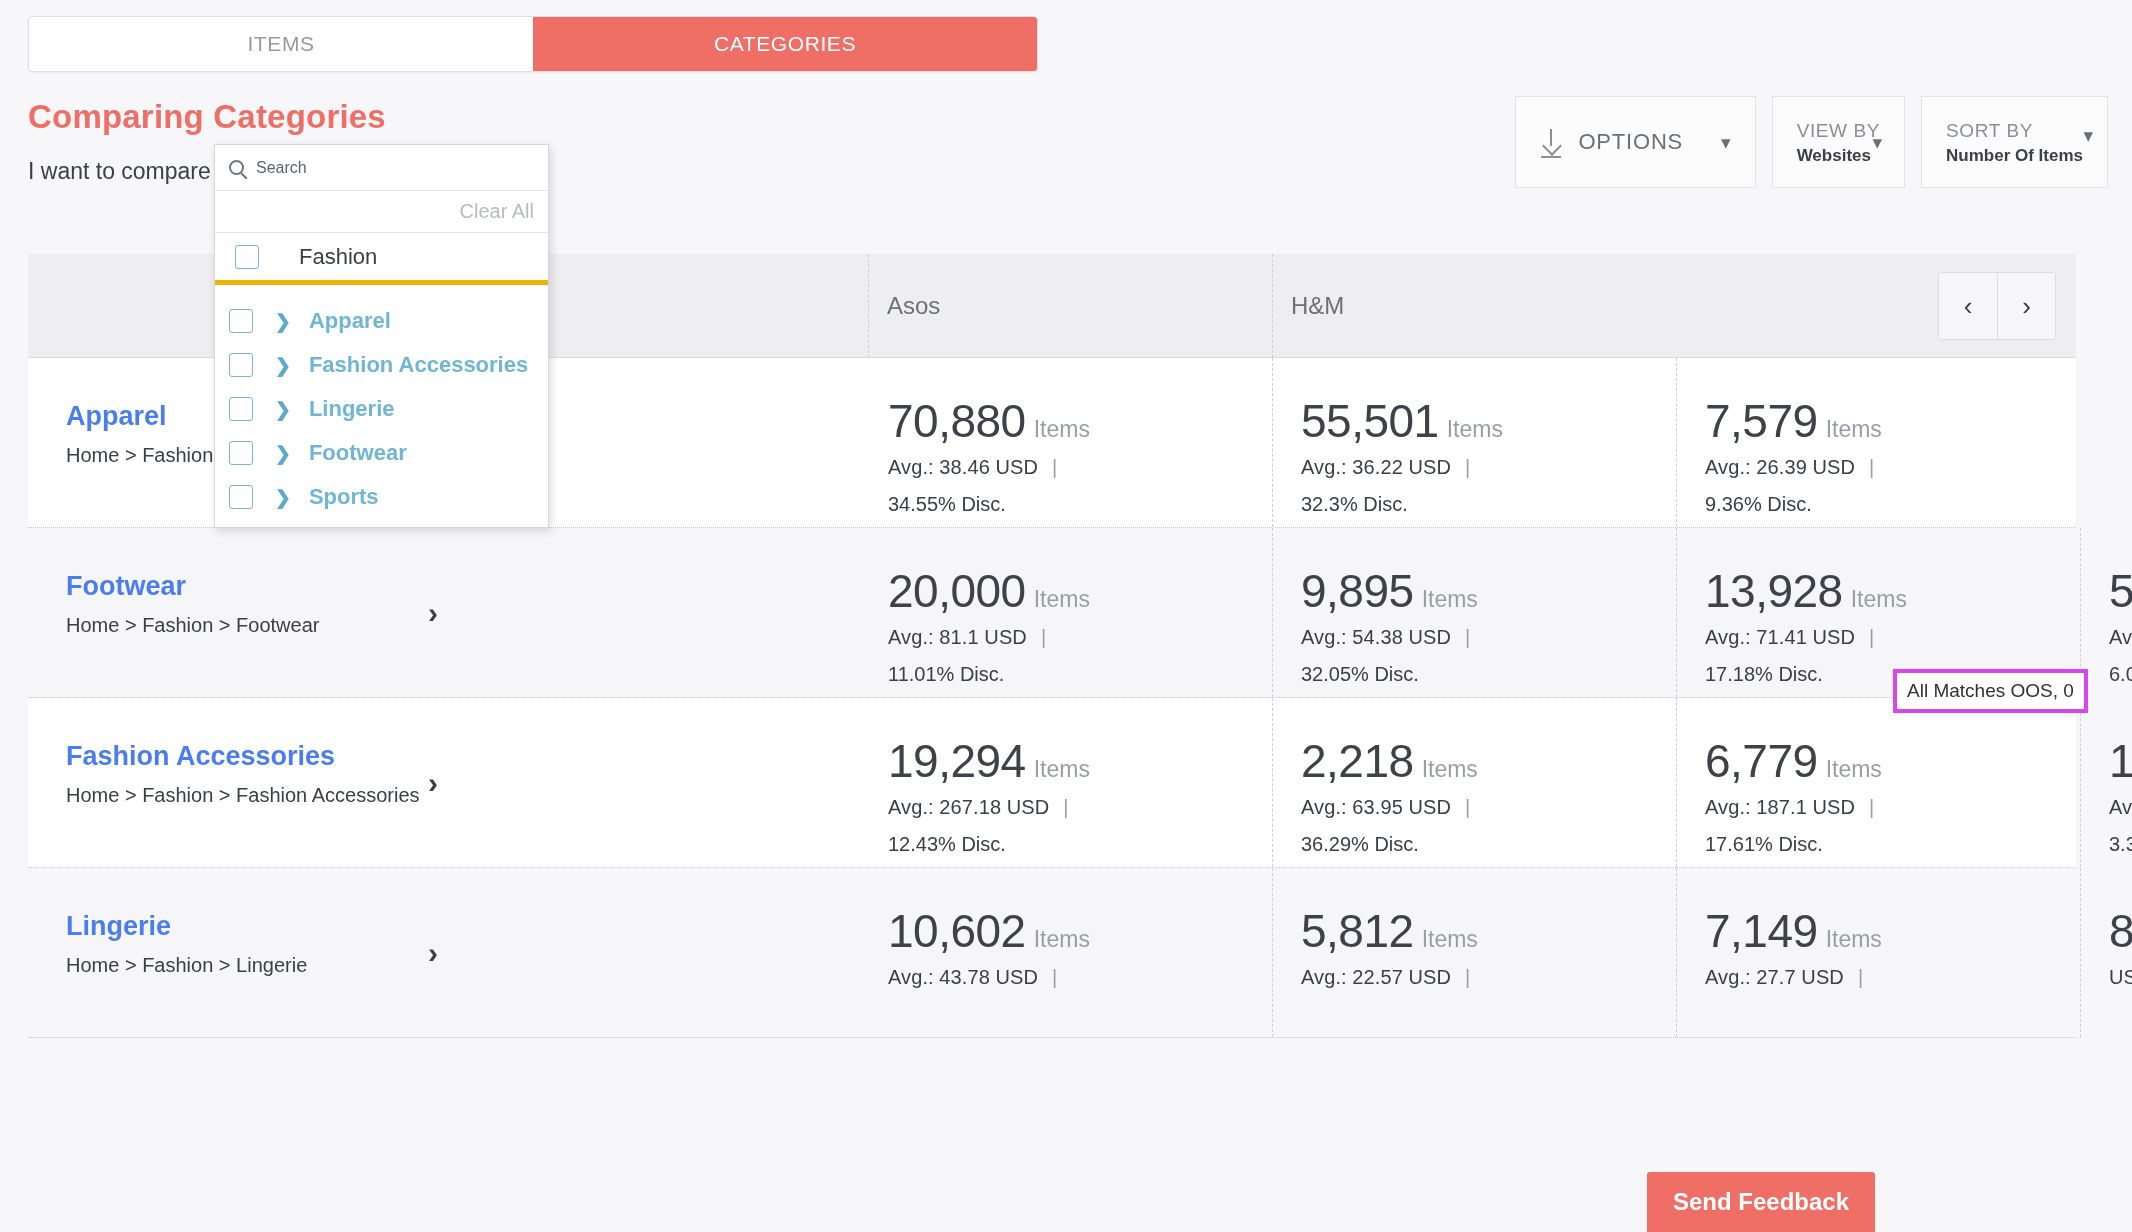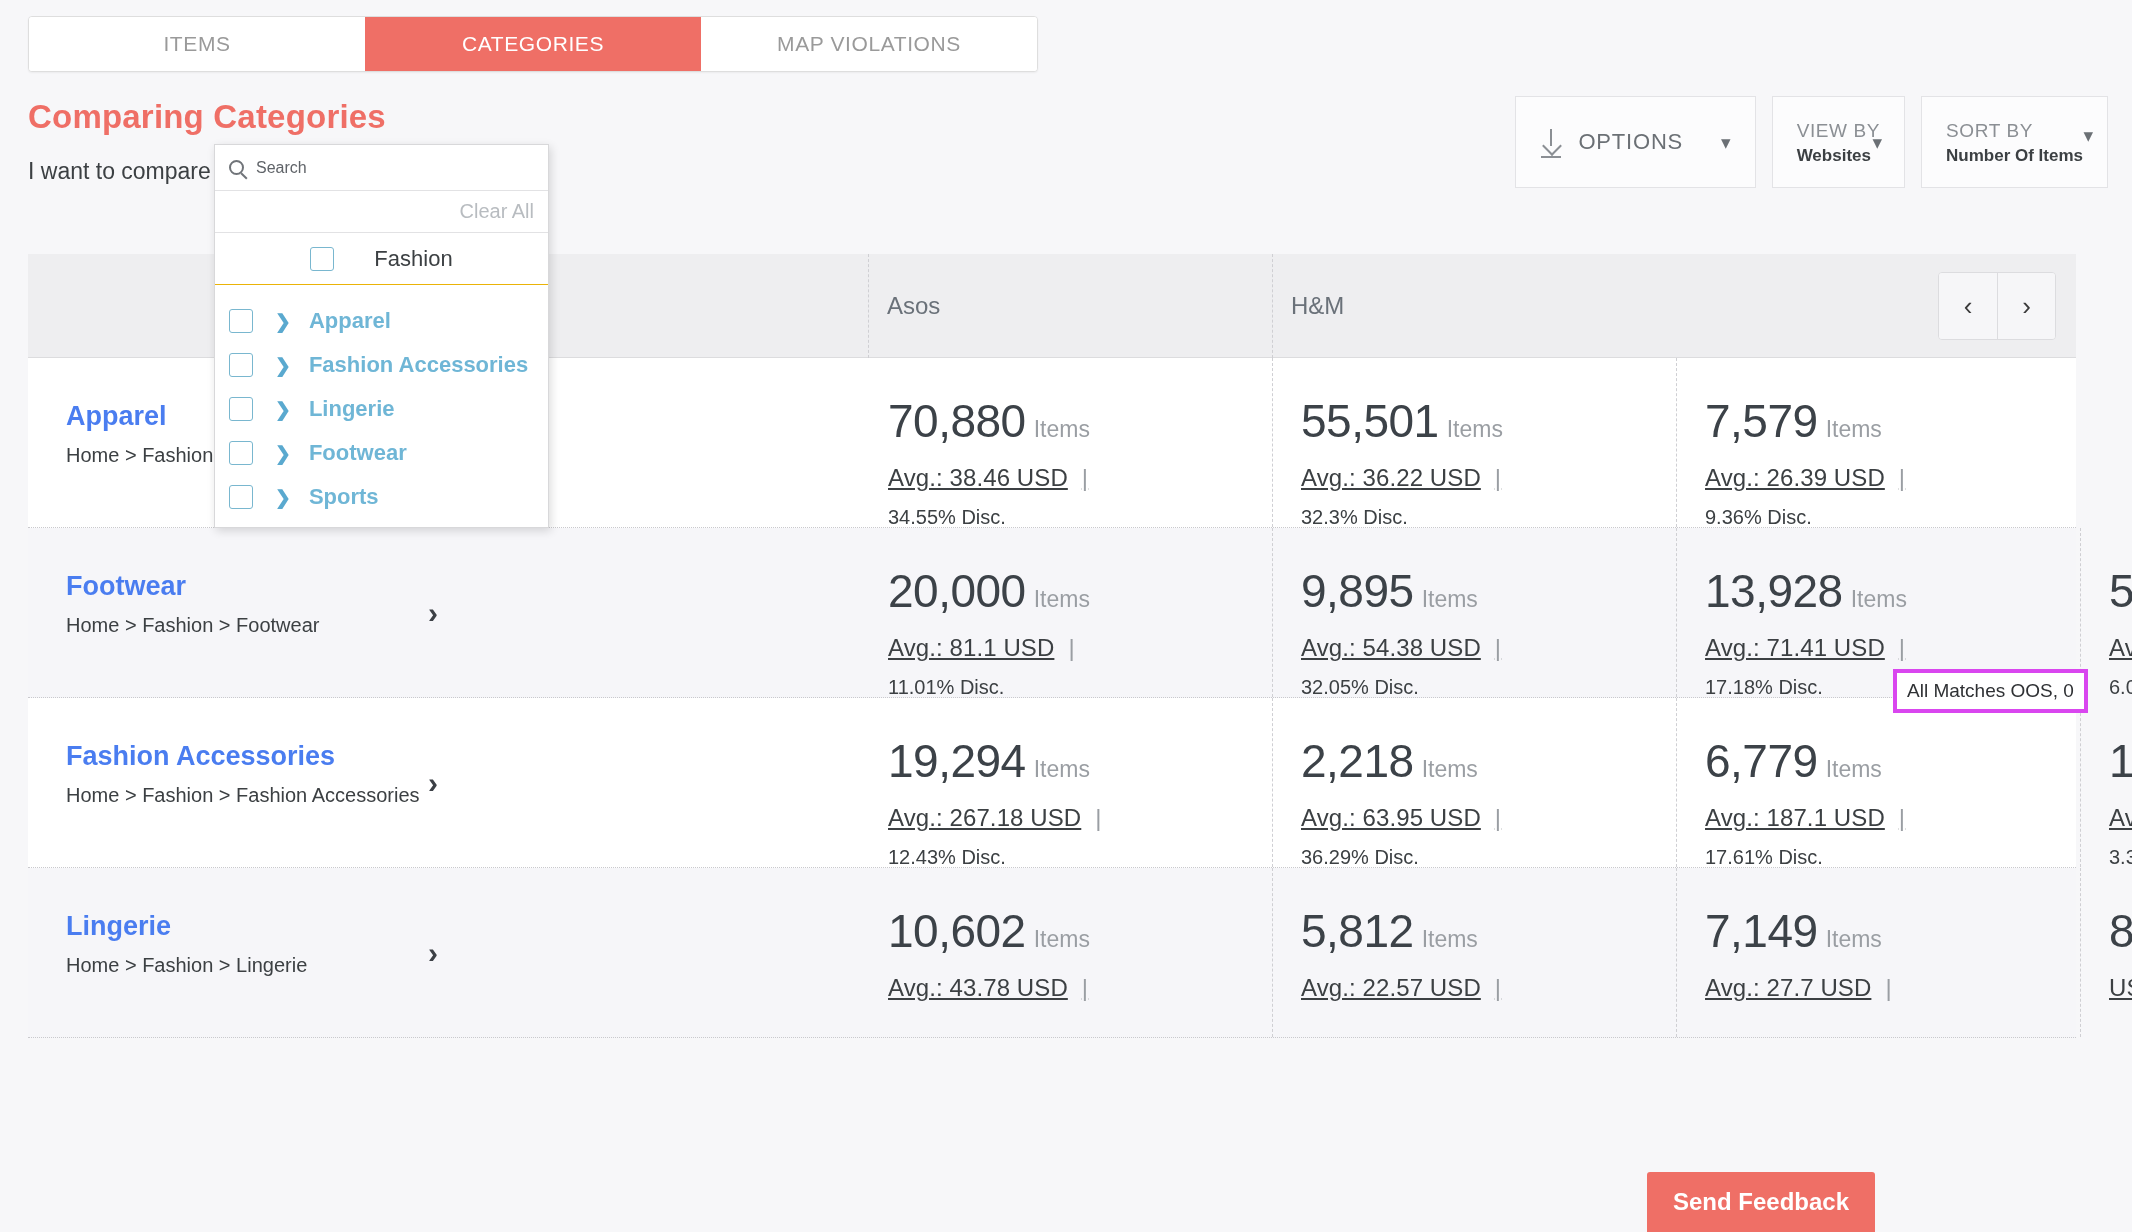--- a/index.html
+++ b/index.html
@@ -131,21 +131,21 @@
   .cell-site {
     width: 404px; flex: none;
     border-left: 1px dashed #cfcfd3;
     padding: 36px 0 0 28px;
     position: relative;
   }
   .cell-cat + .cell-site { border-left: none; }
   .metric-top { display: flex; align-items: baseline; }
   .metric-num { font-size: 46px; color: #3c4248; font-weight: 300; letter-spacing: -.5px; }
   .metric-unit { font-size: 23px; color: #9a9ea3; margin-left: 8px; }
-  .metric-sub { font-size: 24px; color: #3c4043; margin-top: 16px; letter-spacing: .1px; text-decoration: underline; }
+  .metric-sub { font-size: 20px; color: #3c4043; margin-top: 8px; letter-spacing: .1px; }
   .metric-sub2 { font-size: 20px; color: #3c4043; margin-top: 14px; }
   .sep { color: #9a9ea3; margin-left: 14px; }
 
   
   .cell-site.first { padding-left: 20px; }
 
   
   .dropdown {
     position: absolute; left: 214px; top: 144px;
     width: 335px; background: #ffffff;
@@ -170,21 +170,21 @@
     font-family: inherit; width: 100%; background: transparent;
   }
   .dd-search-input::placeholder { color: #5f6368; }
   .dd-clear {
     height: 42px; display: flex; align-items: center; justify-content: flex-end;
     padding: 0 14px; border-bottom: 1px solid #e2e2e4;
     font-size: 20px; color: #b8bcc0; cursor: pointer;
   }
   .dd-root {
     height: 52px; display: flex; align-items: center;
-    padding: 0 20px; border-bottom: 1px solid #eab308; justify-content: center;
+    padding: 0 20px; border-bottom: 5px solid #eab308;
   }
   .dd-list { padding: 14px 0 8px 0; }
   .dd-item {
     height: 44px; display: flex; align-items: center; padding: 0 14px;
     cursor: pointer;
   }
   .cbox {
     width: 24px; height: 24px; border: 1px solid #79b7cf; border-radius: 3px;
     background: #ffffff; flex: none; cursor: pointer;
   }
@@ -219,23 +219,20 @@
 
 <div id="root">
 
   <div class="tabbar">
     <div class="tab">
         <span>ITEMS</span>
       </div>
     <div class="tab active">
         <span>CATEGORIES</span>
       </div>
-    <div class="tab">
-        <span>MAP VIOLATIONS</span>
-      </div>
   </div>
 
   <div class="page-title">Comparing Categories</div>
 
   <div class="compare-row">
     <span class="compare-label">I want to compare</span>
     <span class="compare-select">Select</span>
     <span class="caret-green">✗</span>
   </div>
 

